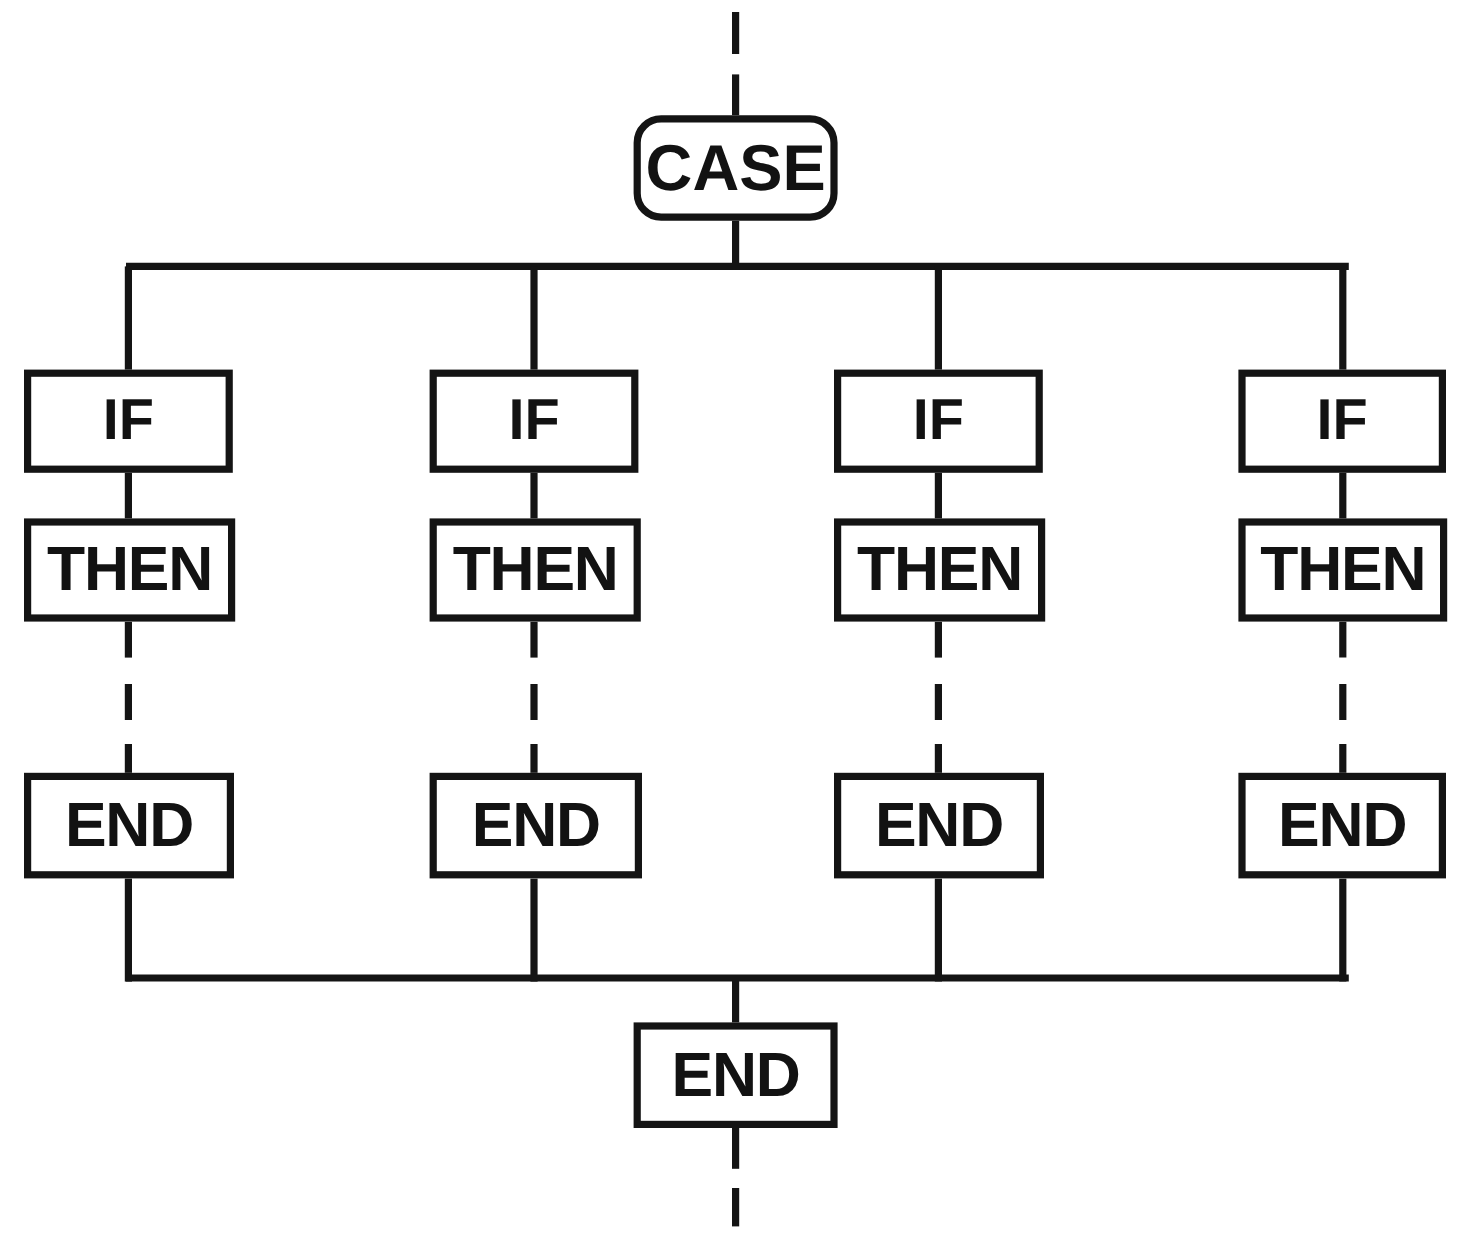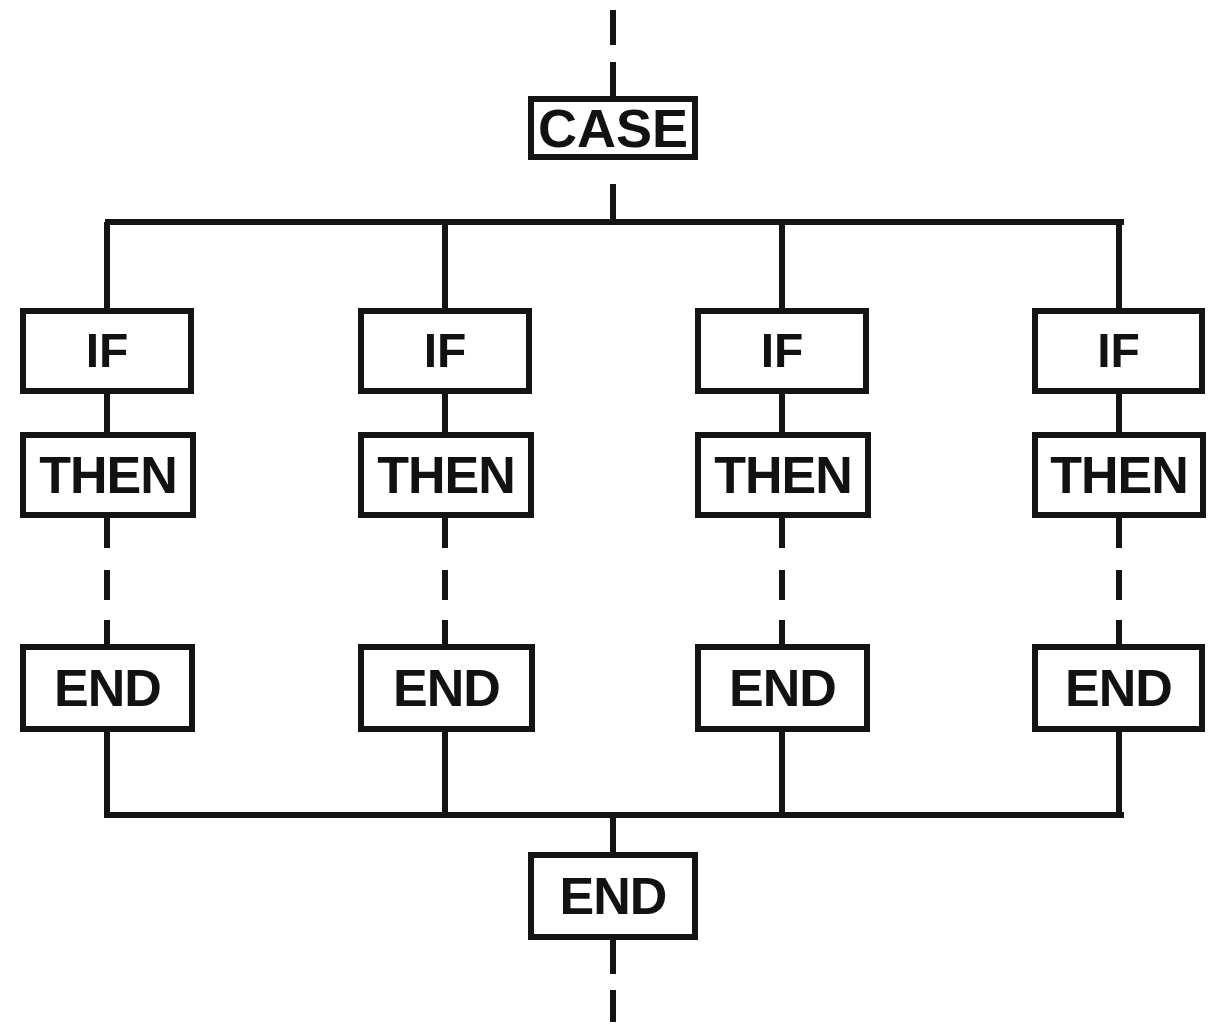--- a/index.html
+++ b/index.html
@@ -118,21 +118,21 @@
       <line x1="613" y1="815" x2="613" y2="854" stroke="#141414" stroke-width="6"></line>
     </g>
 
     <g>
       <line x1="613" y1="940" x2="613" y2="974" stroke="#141414" stroke-width="6"></line>
       <line x1="613" y1="990" x2="613" y2="1022" stroke="#141414" stroke-width="6"></line>
     </g>
 
   </svg>
 
-  <div class="node-box" style="left:528px; top:96px; width:170px; height:64px;">
+  <div class="node-box" style="left:528px; top:96px; width:170px; height:88px;border-radius:23px;">
     <span class="node-label label-case">CASE</span>
   </div>
 
   <div class="node-box" style="left:20px; top:308px; width:174px; height:86px;">
     <span class="node-label label-if">IF</span>
   </div>
   <div class="node-box" style="left:20px; top:432px; width:176px; height:86px;">
     <span class="node-label label-then">THEN</span>
   </div>
   <div class="node-box" style="left:20px; top:644px; width:175px; height:88px;">

